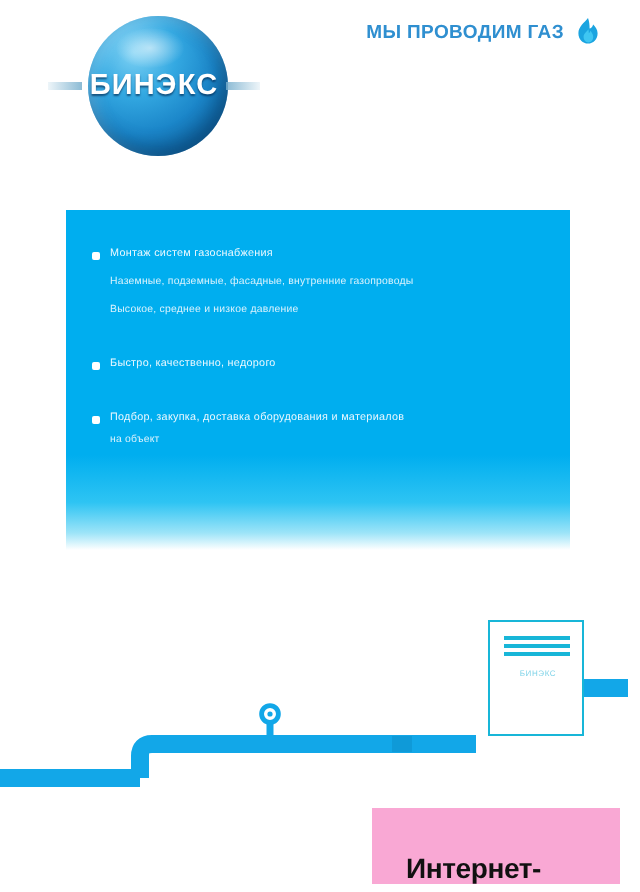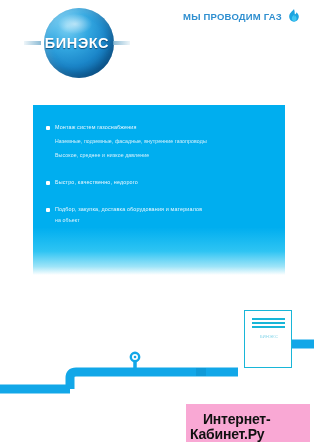--- a/index.html
+++ b/index.html
@@ -312,16 +312,15 @@
       <div class="boiler-line" id="boiler-line1"></div>
       <div class="boiler-line" id="boiler-line2"></div>
       <div class="boiler-line" id="boiler-line3"></div>
       <div id="boiler-label">БИНЭКС</div>
     </div>
 
   </div>
 
   <div id="watermark">
     <div class="wm-line" id="wm-line1">Интернет-</div>
-    <div class="wm-line" id="wm-line2">Кабинет.Ру</div>
   </div>
 
 </div>
 
 </body></html>

